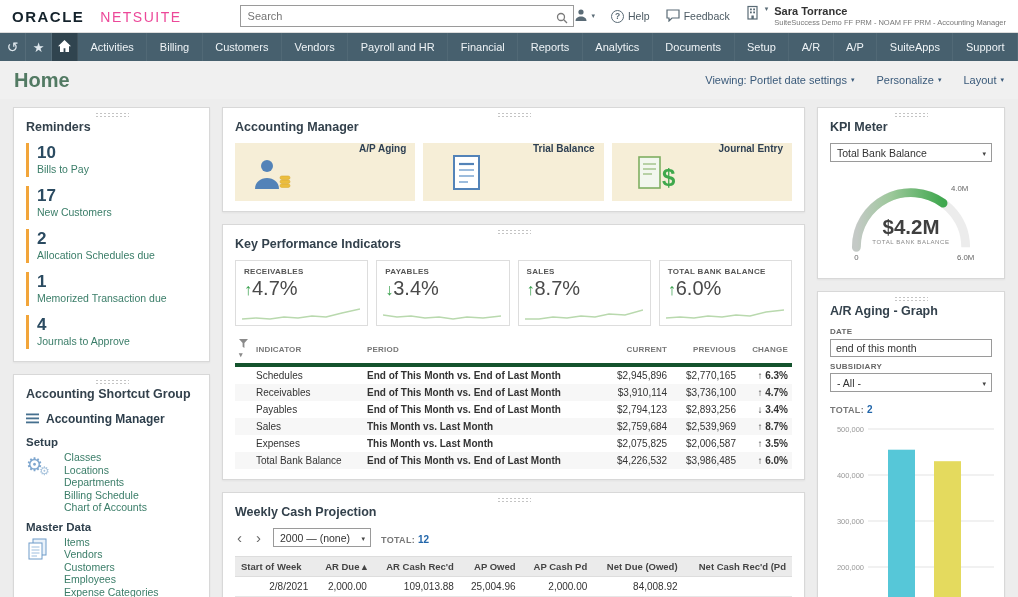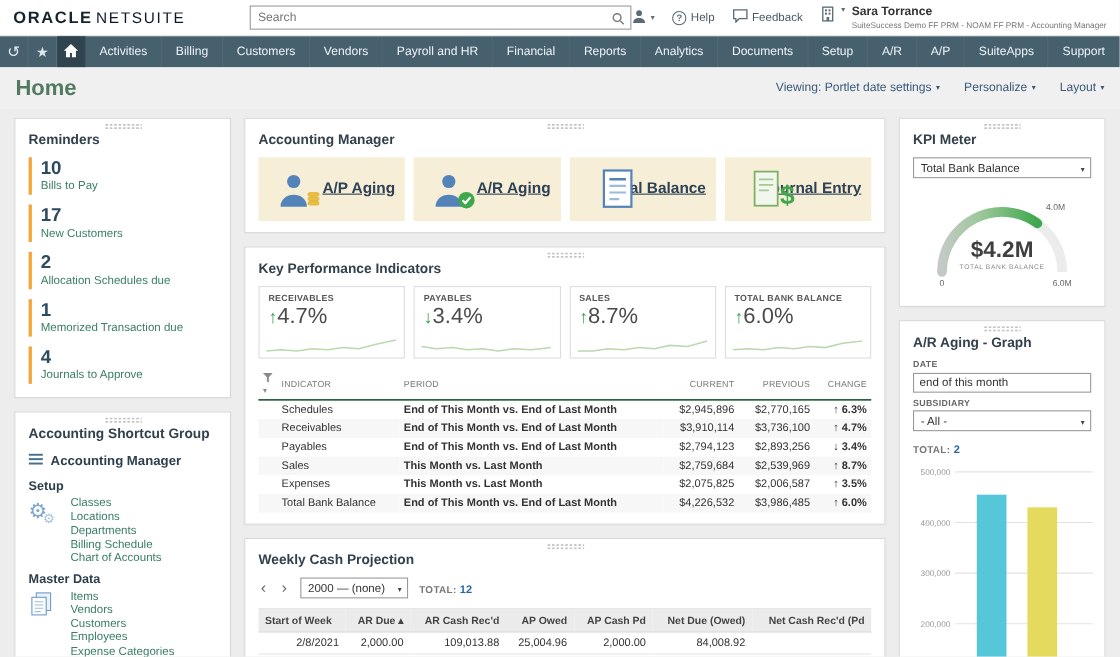--- a/index.html
+++ b/index.html
@@ -2,23 +2,23 @@
 <html><head>
 <meta charset="utf-8">
 <style>
   * { box-sizing: border-box; margin: 0; padding: 0; }
   html,body { width:1018px; height:597px; overflow:hidden; }
   body { font-family:"Liberation Sans", sans-serif; background:#ededed; position:relative; }
 
   
   .topbar { position:absolute; top:0; left:0; right:0; height:33px; background:#fff;
             border-bottom:1px solid #dcdcdc; display:flex; align-items:center; padding:0 12px; z-index:5; }
-  .logo { display:flex; align-items:baseline; gap:3px; white-space:nowrap; }
+  .logo { display:flex; align-items:baseline; gap:16px; white-space:nowrap; }
   .logo .l1 { font-size:15px; font-weight:700; letter-spacing:1.5px; color:#14222b; }
-  .logo .l2 { font-size:14px; font-weight:400; letter-spacing:1.5px; color:#0f172a; }
+  .logo .l2 { font-size:14px; font-weight:400; letter-spacing:1.5px; color:#ec4899; }
   .searchwrap { position:relative; margin-left:58px; width:348px; }
   .searchwrap input { width:100%; height:22px; border:1px solid #9a9a9a; font-size:11px; padding:0 24px 0 7px;
                       font-family:inherit; color:#333; outline:none; }
   .searchwrap .mag { position:absolute; right:6px; top:5px; }
   .topright { margin-left:auto; display:flex; align-items:center; gap:16px; }
   .tr-item { display:flex; align-items:center; gap:4px; font-size:10.5px; color:#4c5a63; cursor:default; }
   .qmark { width:13px; height:13px; border:1.4px solid #5a6b76; border-radius:50%; font-size:8.5px; font-weight:700;
            color:#5a6b76; display:flex; align-items:center; justify-content:center; }
   .caret { font-size:7px; color:#5a6b76; }
   .userblock { display:flex; align-items:flex-start; gap:6px;justify-content:flex-end; }
@@ -66,35 +66,35 @@
   .sc-row { display:flex; gap:8px; }
   .sc-iconcol { width:30px; flex:none; padding-top:2px; position:relative; }
   .gear1 { font-size:19px; color:#7fa7cf; position:absolute; left:0; top:2px; }
   .gear2 { font-size:12px; color:#a9c4dd; position:absolute; left:13px; top:13px; }
   .sc-links { display:flex; flex-direction:column; }
   .sc-link { font-size:10.5px; color:#3a7d68; line-height:12.5px; cursor:pointer; }
 
   
   .tiles { display:flex; gap:8px; }
   .tile { flex:1; height:58px; background:#f6eed7; position:relative; cursor:pointer; }
-  .tile-label { position:absolute; top:19px; right:9px; font-size:14px; font-weight:700; color:#2f4154;text-decoration:underline; }
+  .tile-label { position:absolute; top:0; right:9px; font-size:10px; font-weight:700; color:#2f4154; }
   .tile-icon { position:absolute; left:16px; bottom:5px; }
 
   
   .kcards { display:flex; gap:8px; margin-bottom:10px; }
   .kcard { flex:1; border:1px solid #ddd; height:66px; padding:6px 8px 2px; position:relative; cursor:pointer; overflow:hidden; }
   .klabel { font-size:8px; font-weight:700; color:#555; letter-spacing:.3px; white-space:nowrap; }
   .kvalue { font-size:20px; color:#4a4a4a; margin-top:1px; }
   .kvalue .arr { color:#3aa14e; font-size:16px; }
   .kspark { position:absolute; left:6px; right:6px; bottom:3px; }
 
   
   table.kpit { width:100%; border-collapse:collapse; }
-  table.kpit th { font-size:8px; font-weight:400; color:#777; text-align:left; padding:3px 4px 4px;
-                  border-bottom:1px solid #14532d; letter-spacing:.2px; }
+  table.kpit th { font-size:8px; font-weight:700; color:#777; text-align:left; padding:3px 4px 4px;
+                  border-bottom:4px solid #14532d; letter-spacing:.2px; }
   table.kpit th.num, table.kpit td.num { text-align:right; }
   table.kpit td { font-size:10px; color:#333; padding:3px 4px; }
   table.kpit tbody tr:nth-child(even) { background:#f7f7f7; }
   td.period { font-weight:700; color:#1e4e79; cursor:pointer; }
   td.chg { font-weight:700; white-space:nowrap; }
   .good { color:#2f9e44; } .bad { color:#df5145; }
   .funnelcell { width:16px; }
 
   
   .wc-controls { display:flex; align-items:center; gap:10px; margin-bottom:9px; }
@@ -313,31 +313,20 @@
           <span class="tile-label">A/P Aging</span>
           <span class="tile-icon">
             <svg width="42" height="36" viewBox="0 0 42 36">
                 <circle cx="16" cy="10" r="6" fill="#5383b8"></circle>
                 <path d="M4 33c0-7 5.5-11 12-11s12 4 12 11z" fill="#5383b8"></path>
                 <g fill="#ecbe3e" stroke="#d9a92f" stroke-width="0.6">
                   <rect x="29" y="28" width="10" height="3.4" rx="1.7"></rect>
                   <rect x="29" y="24" width="10" height="3.4" rx="1.7"></rect>
                   <rect x="29" y="20" width="10" height="3.4" rx="1.7"></rect>
                 </g>
-              </svg>
-          </span>
-        </div>
-        <div class="tile">
-          <span class="tile-label">A/R Aging</span>
-          <span class="tile-icon">
-            <svg width="42" height="36" viewBox="0 0 42 36">
-                <circle cx="16" cy="10" r="6" fill="#5383b8"></circle>
-                <path d="M4 33c0-7 5.5-11 12-11s12 4 12 11z" fill="#5383b8"></path>
-                <circle cx="32" cy="27" r="7.5" fill="#3fa84c"></circle>
-                <path d="M28.5 27l2.6 2.6 4.6-5.4" stroke="#fff" stroke-width="2" fill="none"></path>
               </svg>
           </span>
         </div>
         <div class="tile">
           <span class="tile-label">Trial Balance</span>
           <span class="tile-icon" style="left:28px;">
             <svg width="32" height="38" viewBox="0 0 32 38">
                 <rect x="3" y="2" width="25" height="33" fill="#fff" stroke="#5383b8" stroke-width="2"></rect>
                 <line x1="8" y1="10" x2="23" y2="10" stroke="#5383b8" stroke-width="2.2"></line>
                 <line x1="8" y1="16" x2="23" y2="16" stroke="#9cbcdd" stroke-width="2"></line>

